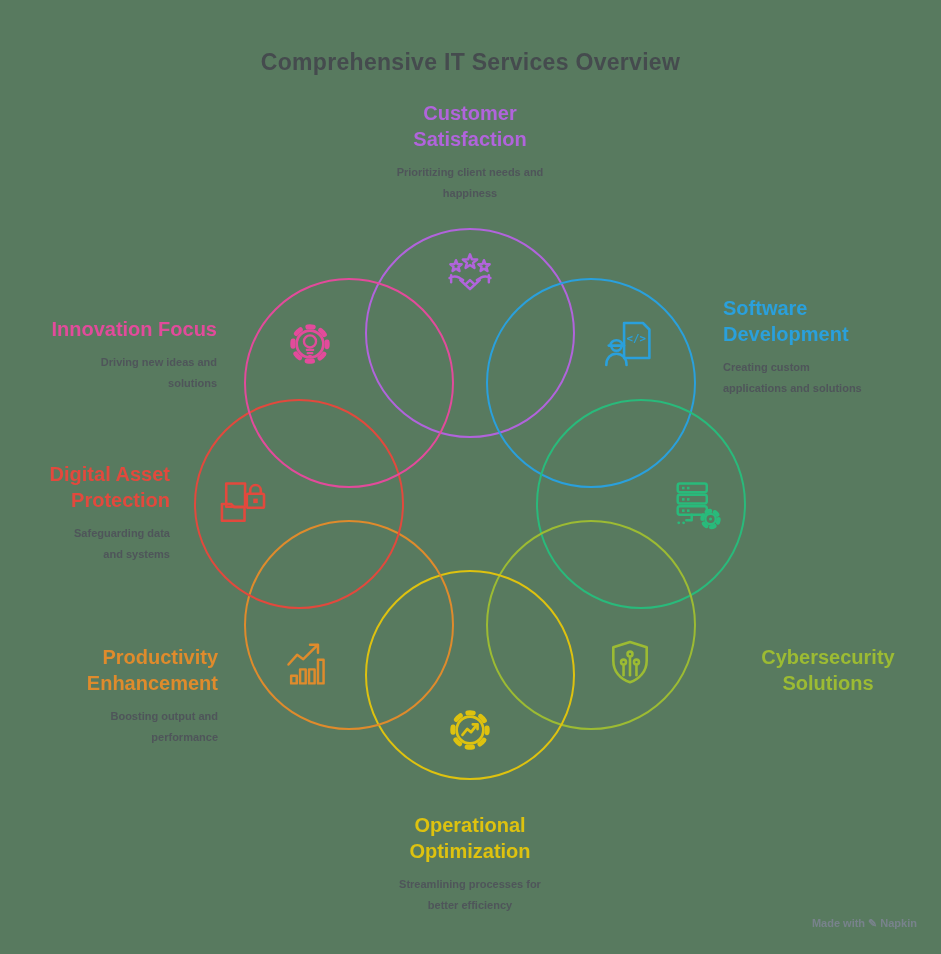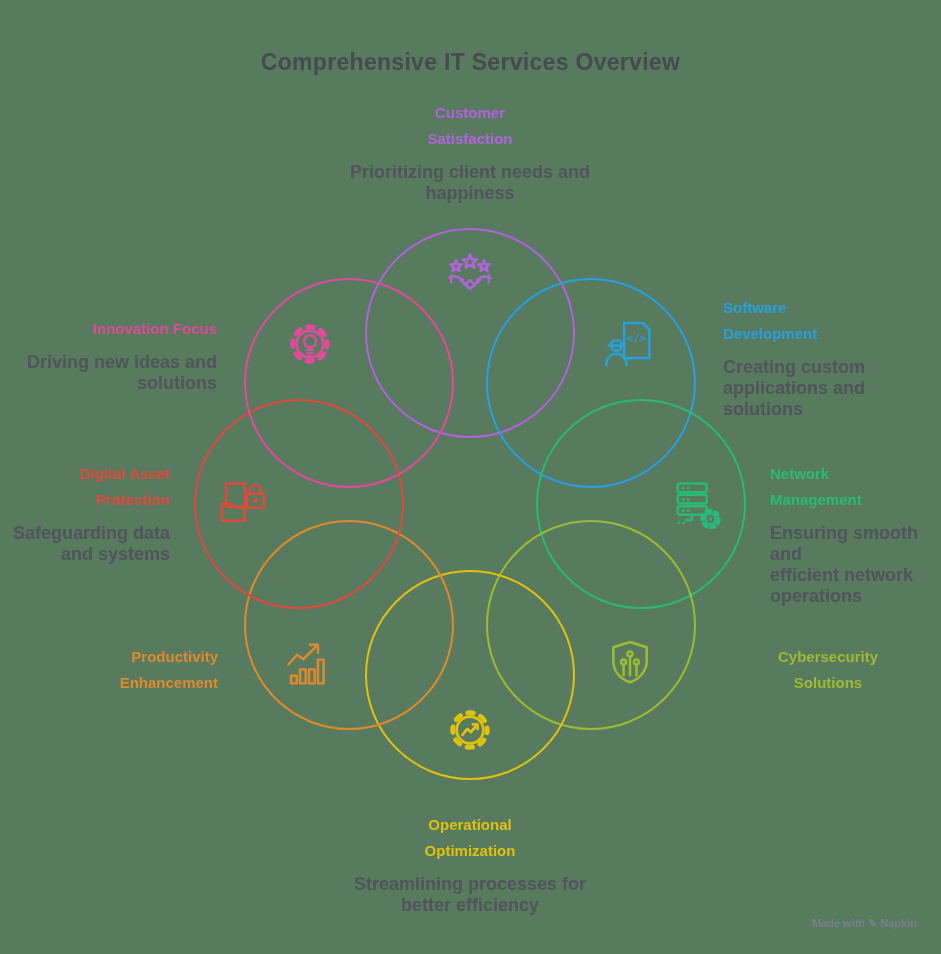--- a/index.html
+++ b/index.html
@@ -14,25 +14,25 @@
     letter-spacing: .3px; color: var(--heading, #454b4e);
   }
   .ring {
     position: absolute; width: 210px; height: 210px; box-sizing: border-box;
     border: 2.6px solid var(--c, #888); border-radius: 50%;
   }
   .icon { position: absolute; width: 56px; height: 56px; color: var(--c, #888); }
   .icon svg { width: 100%; height: 100%; display: block; }
   .label { position: absolute; }
   .cat-title {
-    font-size: 15px; font-weight: 700; line-height: 26px;
+    font-size: 20px; font-weight: 700; line-height: 26px;
     color: var(--c, #888); white-space: pre-line;
   }
   .cat-desc {
-    margin-top: 10px; font-size: 18px; font-weight: 600; line-height: 21px;
+    margin-top: 10px; font-size: 11px; font-weight: 600; line-height: 21px;
     color: var(--description, #4f555a); white-space: pre-line;
   }
   .align-c { text-align: center; }
   .align-r { text-align: right; }
   
   .r0 { left:365px; top:228px; } .r1 { left:486px; top:278px; }
   .r2 { left:536px; top:399px; } .r3 { left:486px; top:520px; }
   .r4 { left:365px; top:570px; } .r5 { left:244px; top:520px; }
   .r6 { left:194px; top:399px; } .r7 { left:244px; top:278px; }
   
@@ -171,40 +171,35 @@
 Satisfaction</div>
     <div class="cat-desc">Prioritizing client needs and
 happiness</div>
   </div>
   <div class="label t1" style="--c: #2aa0dc;">
     <div class="cat-title">Software
 Development</div>
     <div class="cat-desc">Creating custom
 applications and solutions</div>
   </div>
-  <div class="label t2" style="--c: #29ba7b;">
-    <div class="cat-title">Network
-Management</div>
-    <div class="cat-desc">Ensuring smooth and
-efficient network
-operations</div>
-  </div>
   <div class="label t3" style="--c: #9cbb33;">
     <div class="cat-title">Cybersecurity
 Solutions</div>
   </div>
   <div class="label t4 align-c" style="--c: #dec20f;">
     <div class="cat-title">Operational
 Optimization</div>
     <div class="cat-desc">Streamlining processes for
 better efficiency</div>
   </div>
   <div class="label t5 align-r" style="--c: #df8b2c;">
     <div class="cat-title">Productivity
 Enhancement</div>
+    <div class="cat-desc">Boosting output and
+performance</div>
   </div>
   <div class="label t6 align-r" style="--c: #e2493d;">
     <div class="cat-title">Digital Asset
 Protection</div>
     <div class="cat-desc">Safeguarding data
 and systems</div>
   </div>
   <div class="label t7 align-r" style="--c: #e24b9b;">
     <div class="cat-title">Innovation Focus</div>
     <div class="cat-desc">Driving new ideas and

